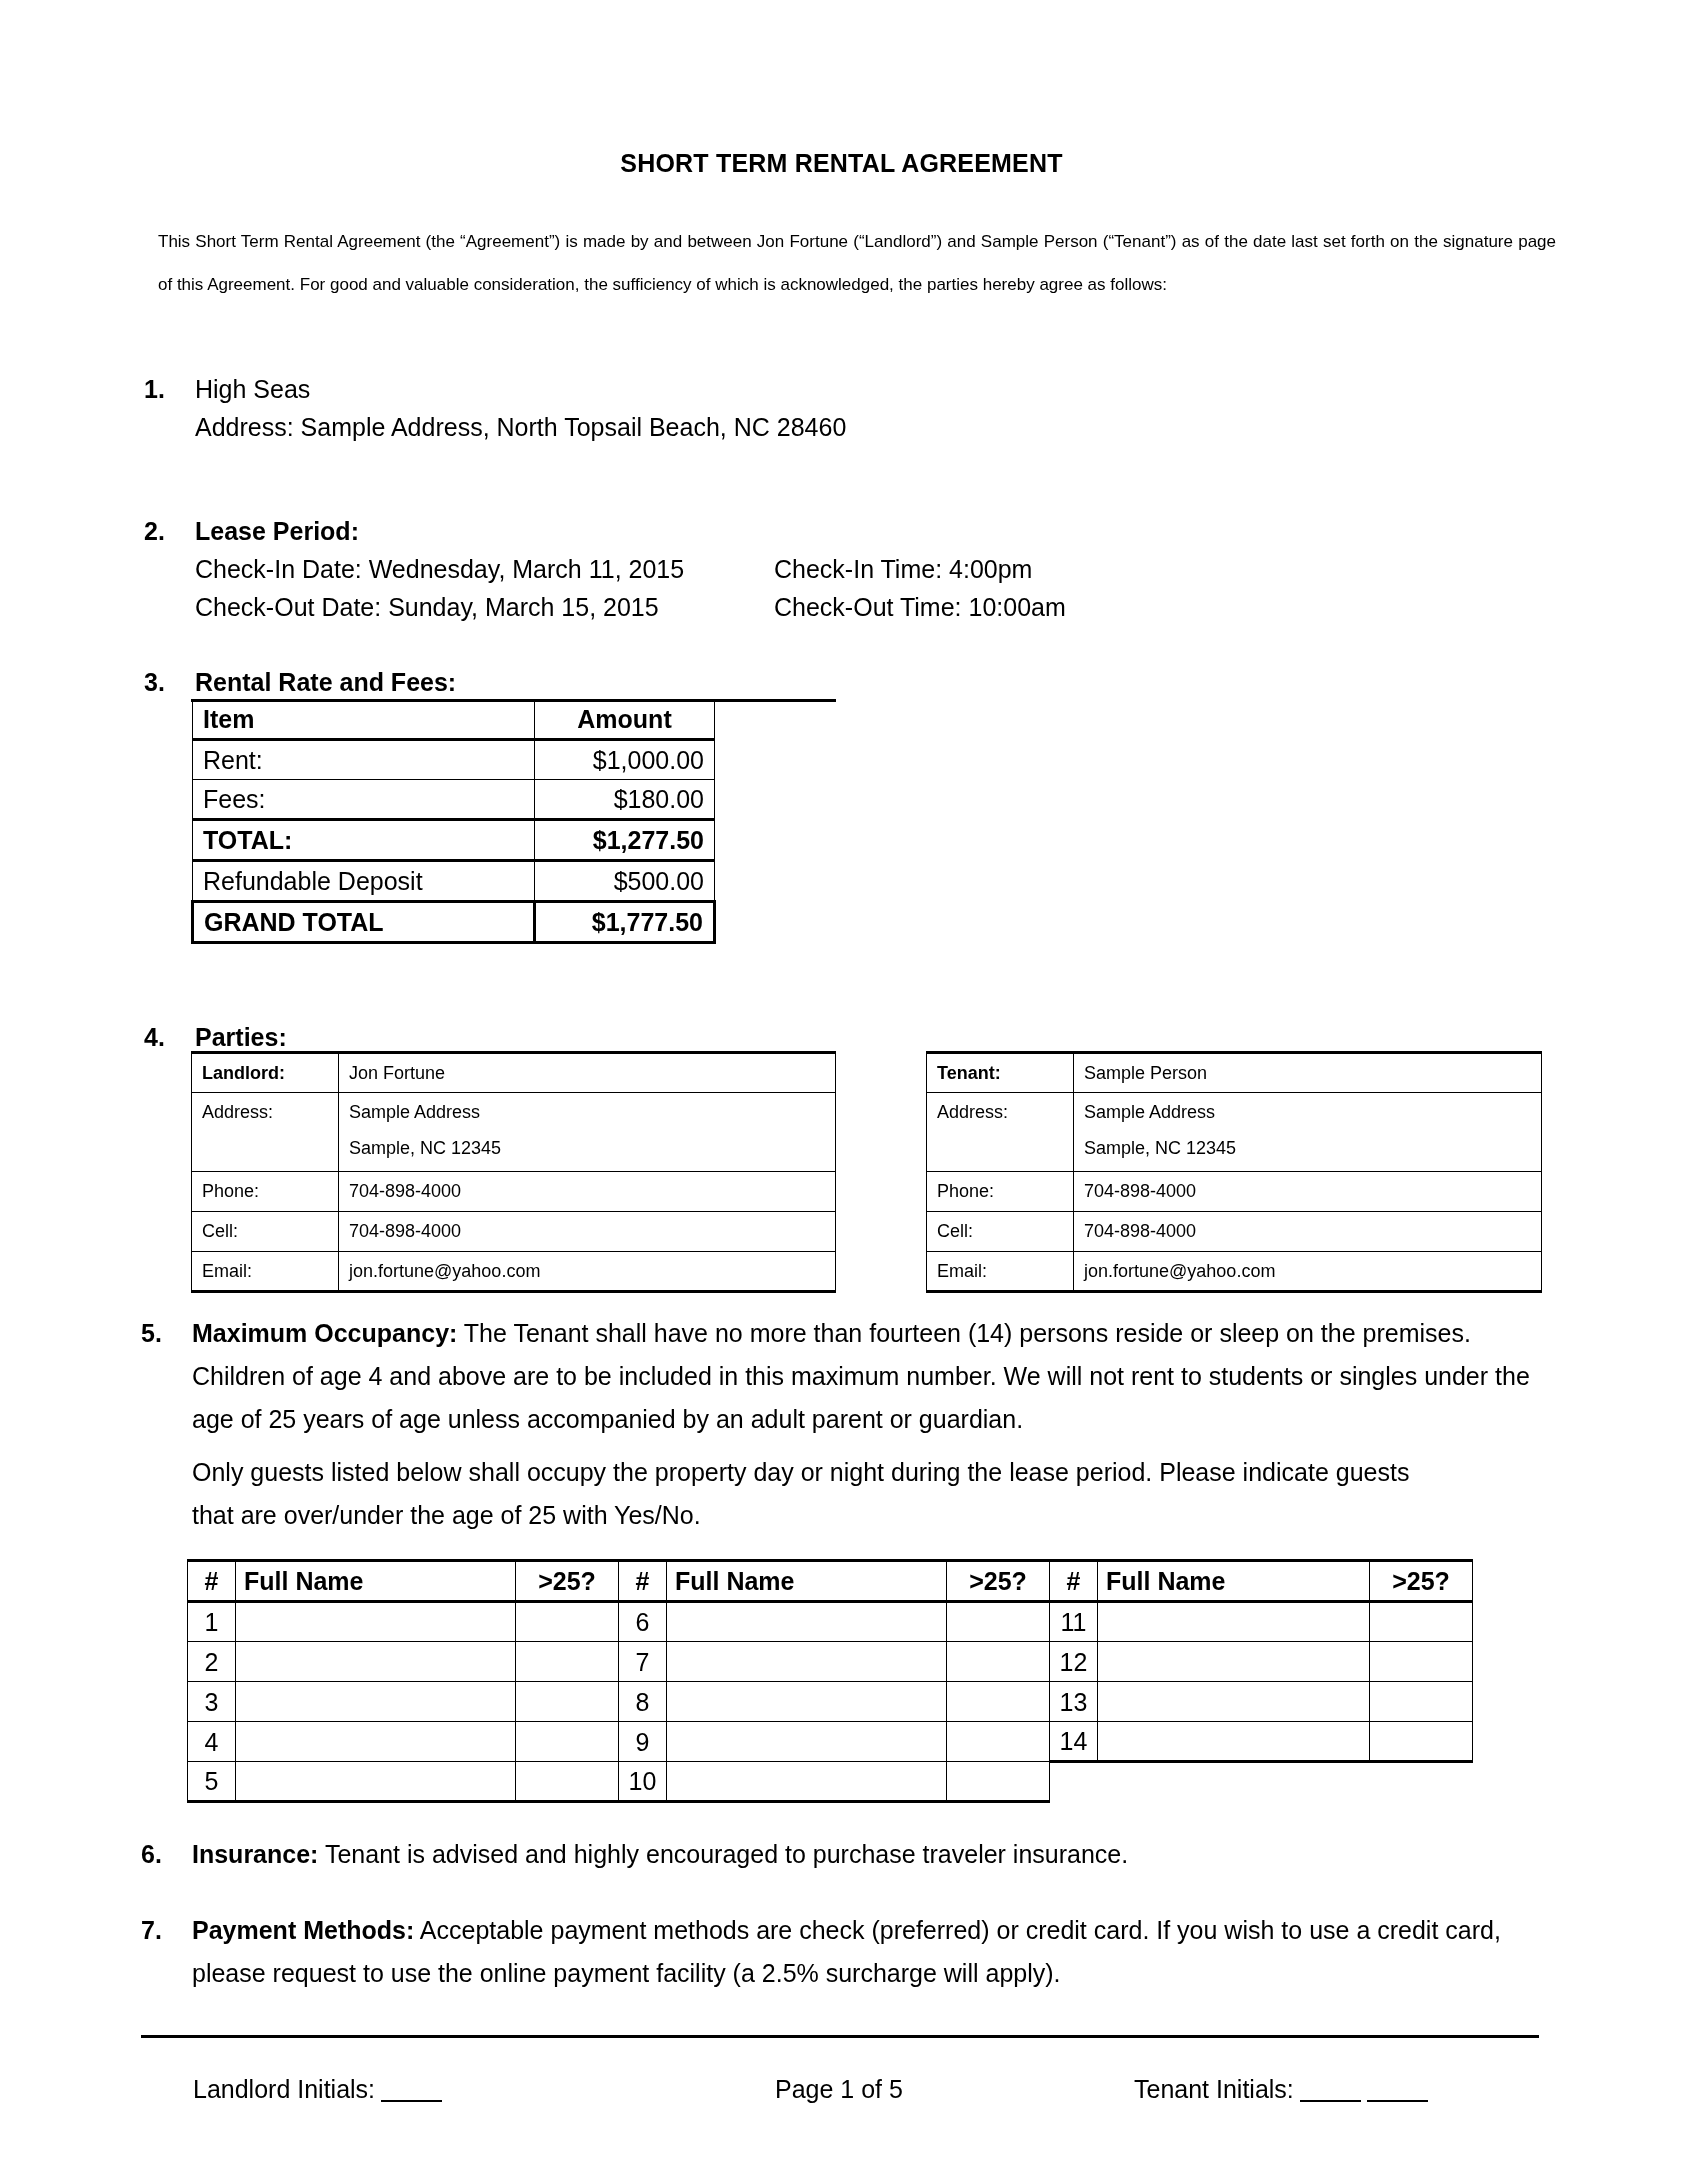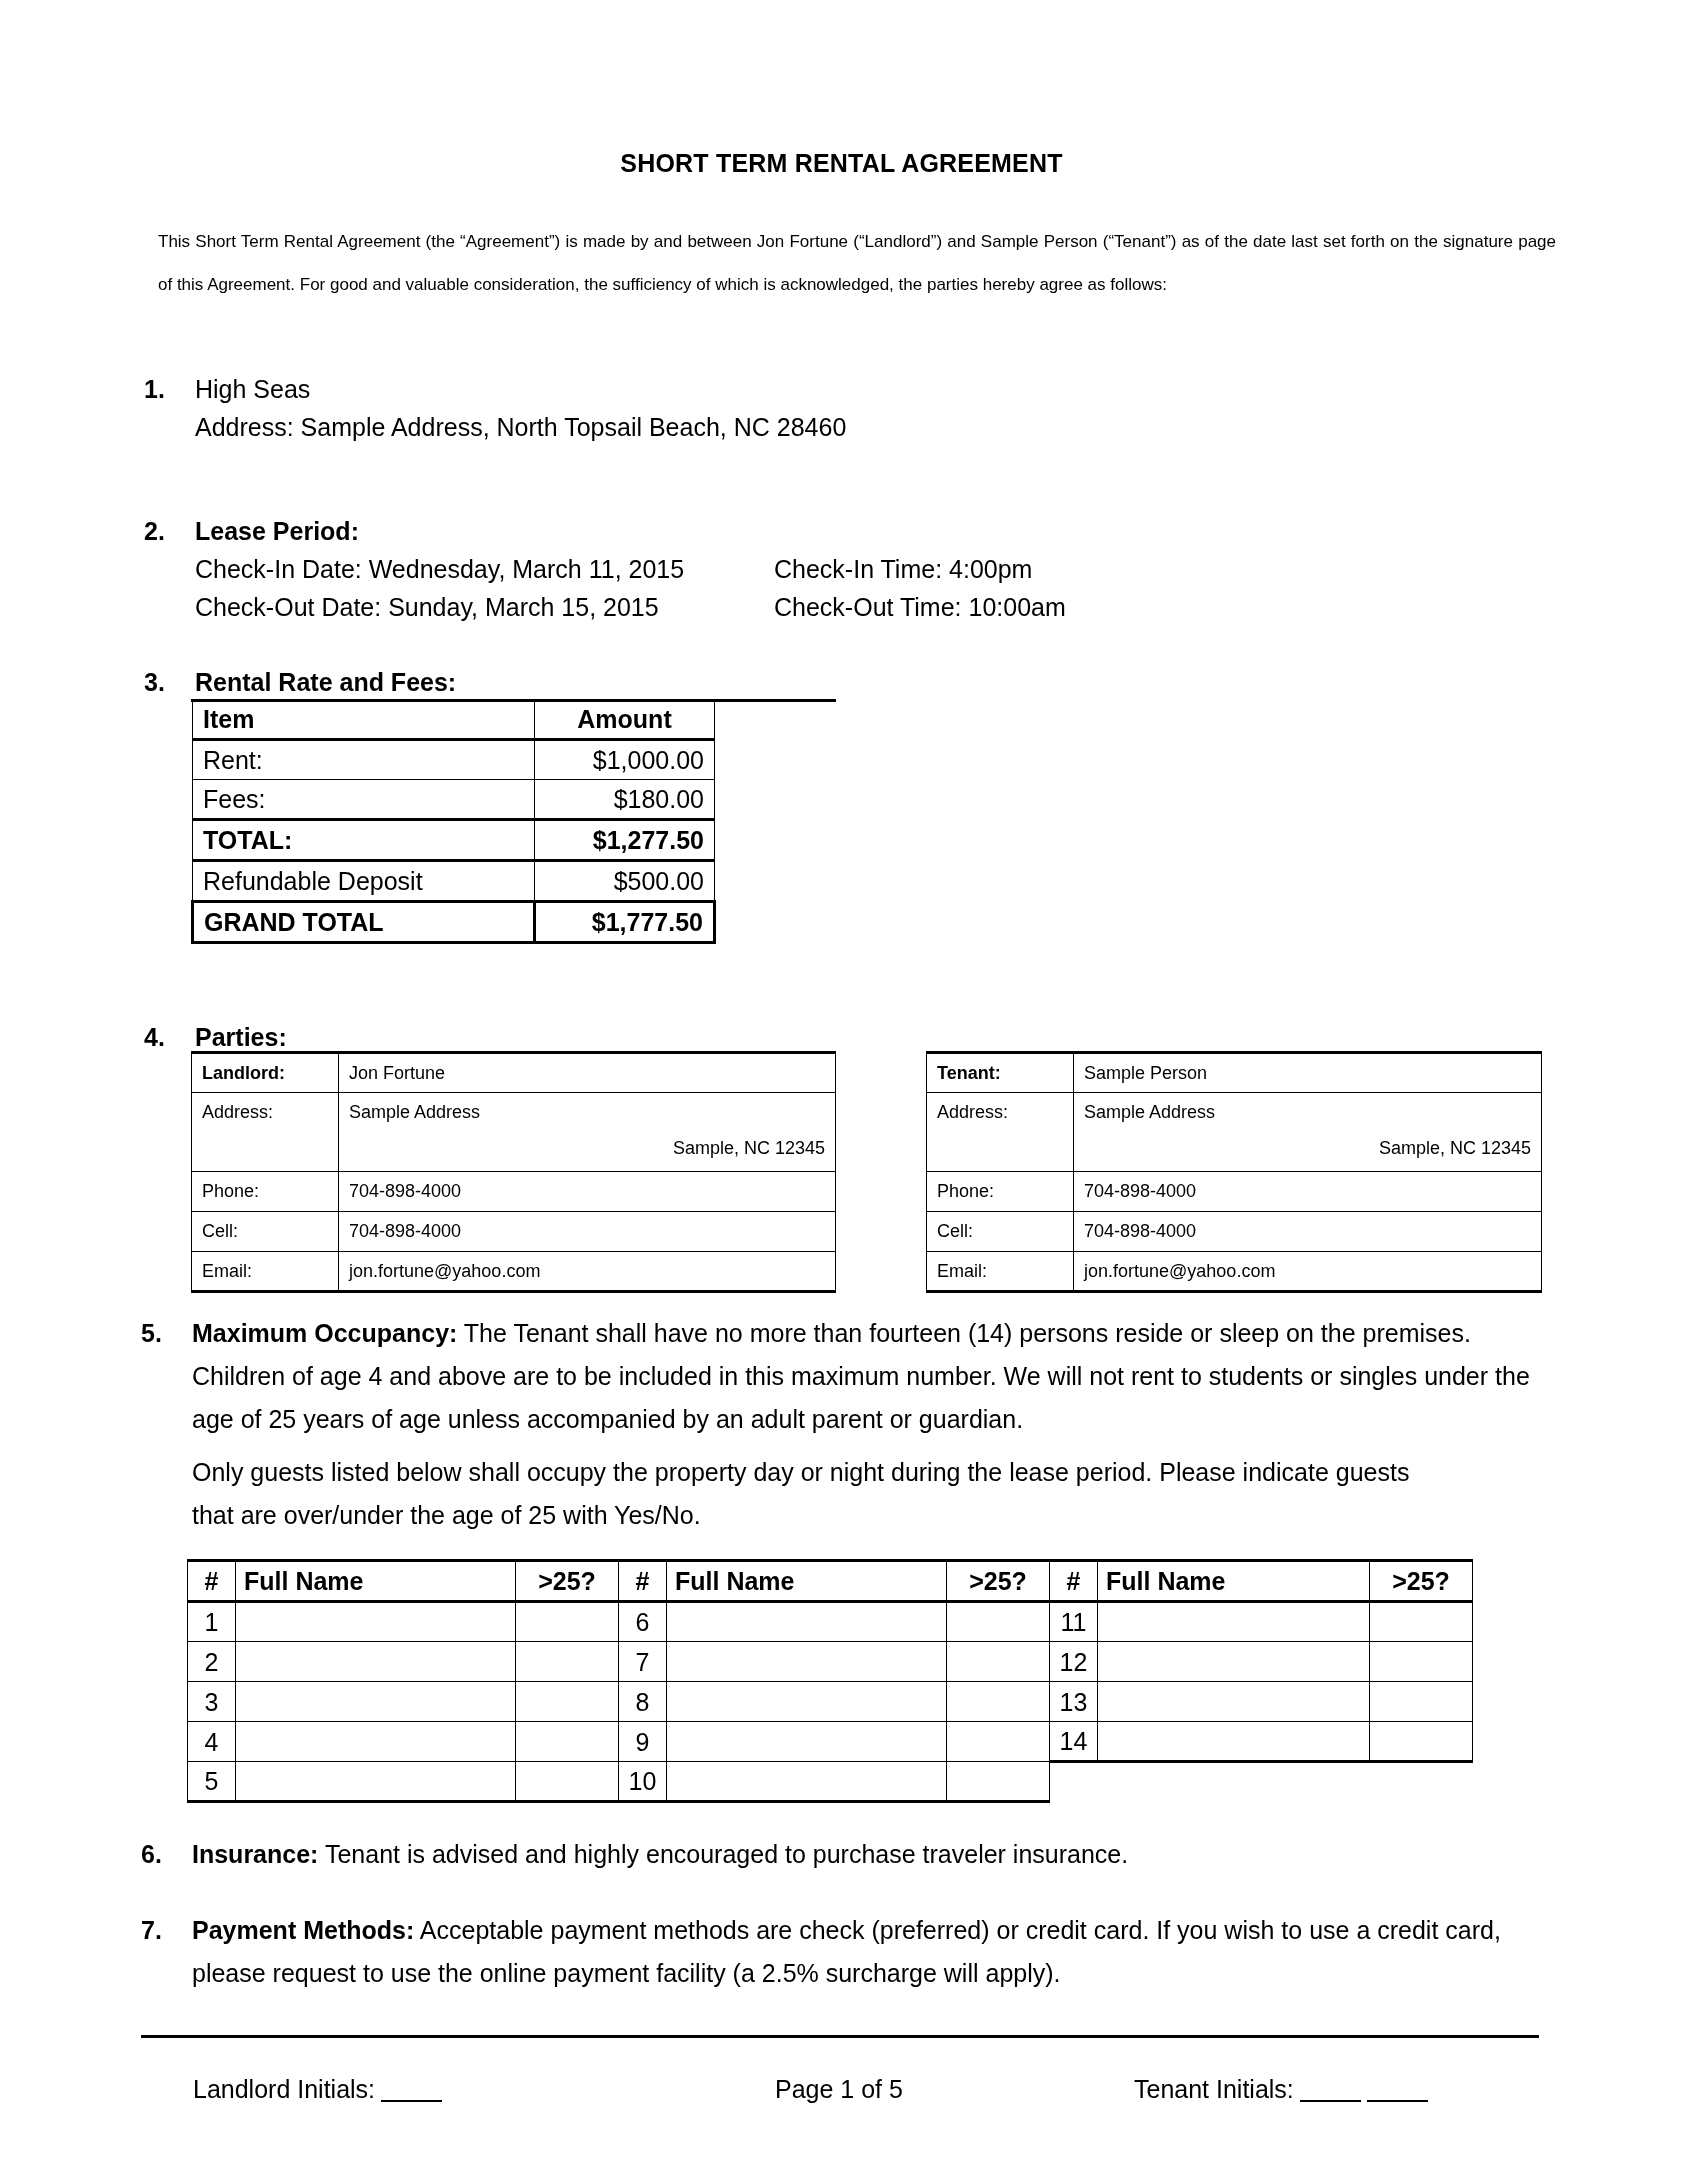--- a/index.html
+++ b/index.html
@@ -166,21 +166,21 @@
     padding: 1px 10px;
     height: 40px;
     line-height: 36px;
     vertical-align: top;
   }
   table.party .c-lab { width: 147px; }
   table.party tr.first td { border-top-width: 3px; font-weight: normal; }
   table.party tr.first .c-lab { font-weight: bold; }
   table.party tr.last td { border-bottom-width: 3px; }
   table.party td.addr { height: 79px; }
-  table.party td.addr .l2 { display: block; text-align: right; }
+  table.party td.addr .l2 { display: block; }
 
   
   .guest-wrap {
     position: absolute;
     top: 1559px;
     left: 187px;
   }
   table.guests {
     border-collapse: collapse;
     font-size: 25px;

